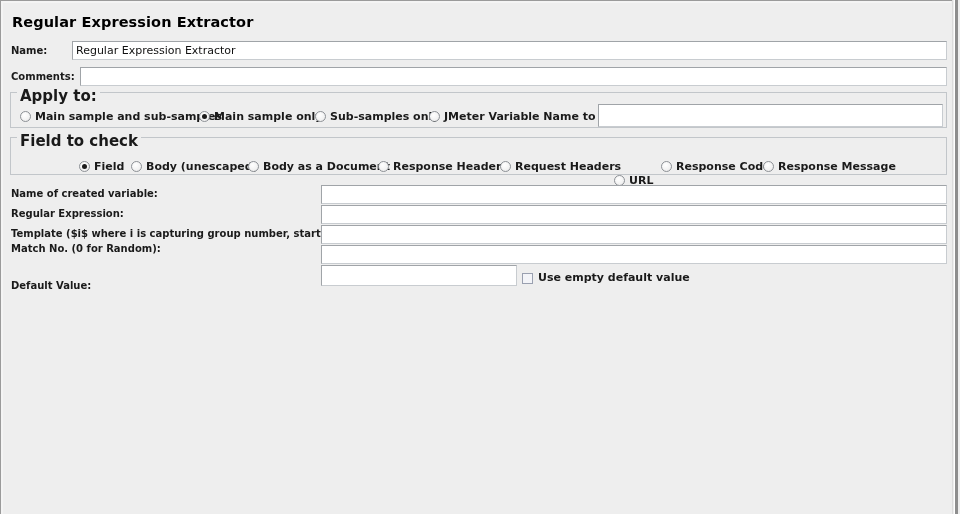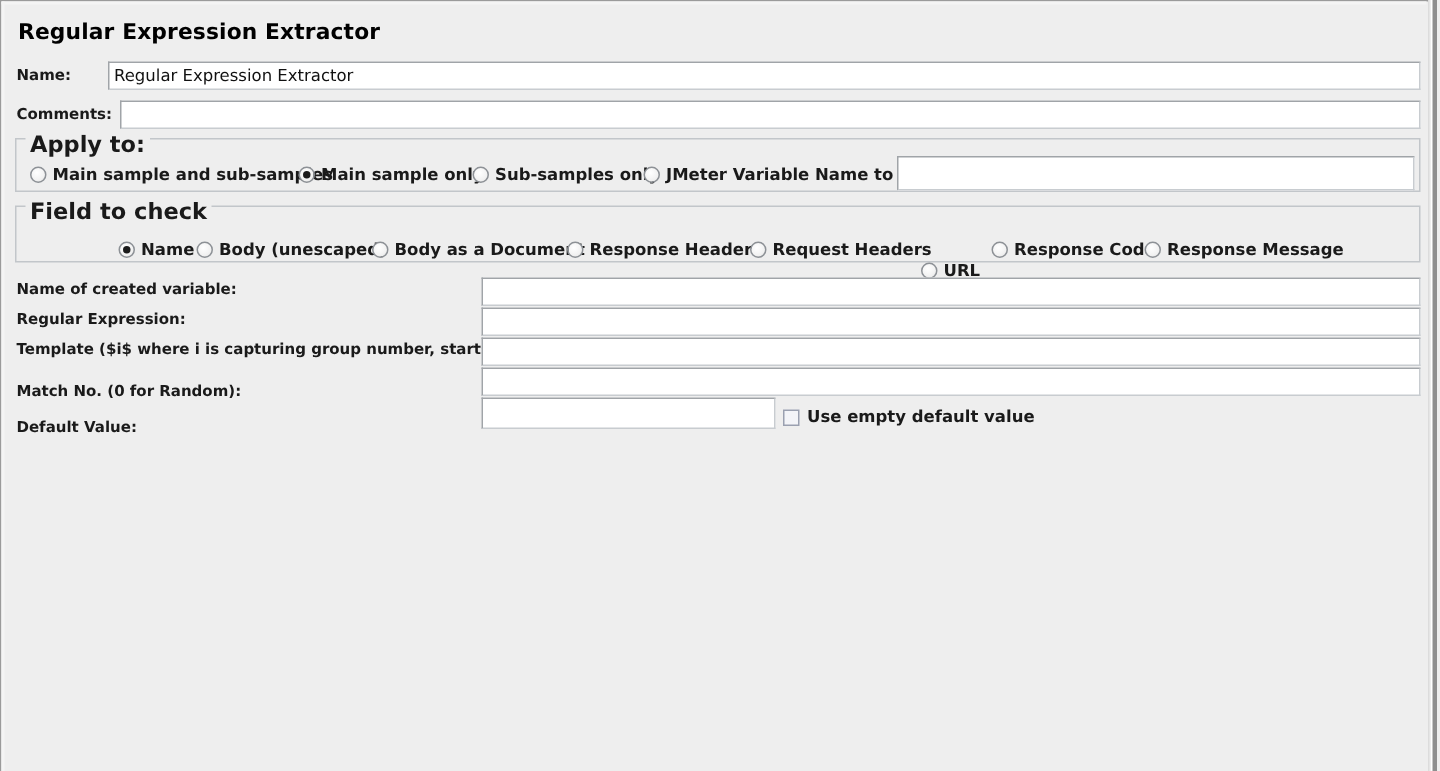--- a/index.html
+++ b/index.html
@@ -222,21 +222,21 @@
       <span class="radio-label">JMeter Variable Name to use</span>
     </div>
 
     <div class="tf" style="left:595px; top:101px; width:345px; height:23px; line-height:21px;"></div>
 
     <div class="groupbox" style="left:7px; top:134px; width:937px; height:38px;"></div>
     <div class="groupbox-title" style="left:14px; top:129px;">Field to check</div>
 
     <div class="radio-item" style="left:76px; top:155px;">
       <span class="radio-dot on"></span>
-      <span class="radio-label">Name</span>
+      <span class="radio-label">Field</span>
     </div>
 
     <div class="radio-item" style="left:128px; top:155px;">
       <span class="radio-dot"></span>
       <span class="radio-label">Body (unescaped)</span>
     </div>
 
     <div class="radio-item" style="left:245px; top:155px;">
       <span class="radio-dot"></span>
       <span class="radio-label">Body as a Document</span>
@@ -269,21 +269,21 @@
 
     <div class="lbl" style="left:8px; top:185px;">Name of created variable:</div>
     <div class="tf" style="left:318px; top:182px; width:626px;"></div>
 
     <div class="lbl" style="left:8px; top:205px;">Regular Expression:</div>
     <div class="tf" style="left:318px; top:202px; width:626px;"></div>
 
     <div class="lbl" style="left:8px; top:225px;">Template ($i$ where i is capturing group number, starts at 1):</div>
     <div class="tf" style="left:318px; top:222px; width:626px;"></div>
 
-    <div class="lbl" style="left:8px; top:253px;text-align:center;">Match No. (0 for Random):</div>
+    <div class="lbl" style="left:8px; top:240px;text-align:center;">Match No. (0 for Random):</div>
     <div class="tf" style="left:318px; top:242px; width:626px;"></div>
 
     <div class="lbl" style="left:8px; top:265px;margin-top:12px;">Default Value:</div>
     <div class="tf" style="left:318px; top:262px; width:196px; height:21px; line-height:19px;"></div>
 
     <div class="check-item" style="left:519px; top:265px;">
       <span class="check-box"></span>
       <span class="check-label">Use empty default value</span>
     </div>
 

